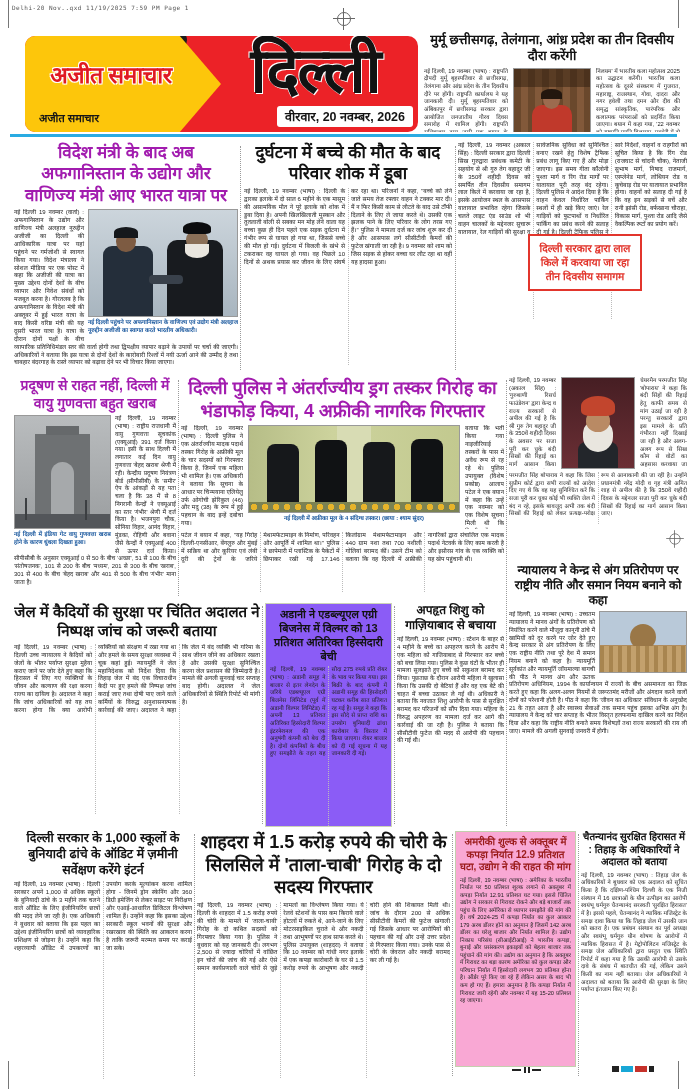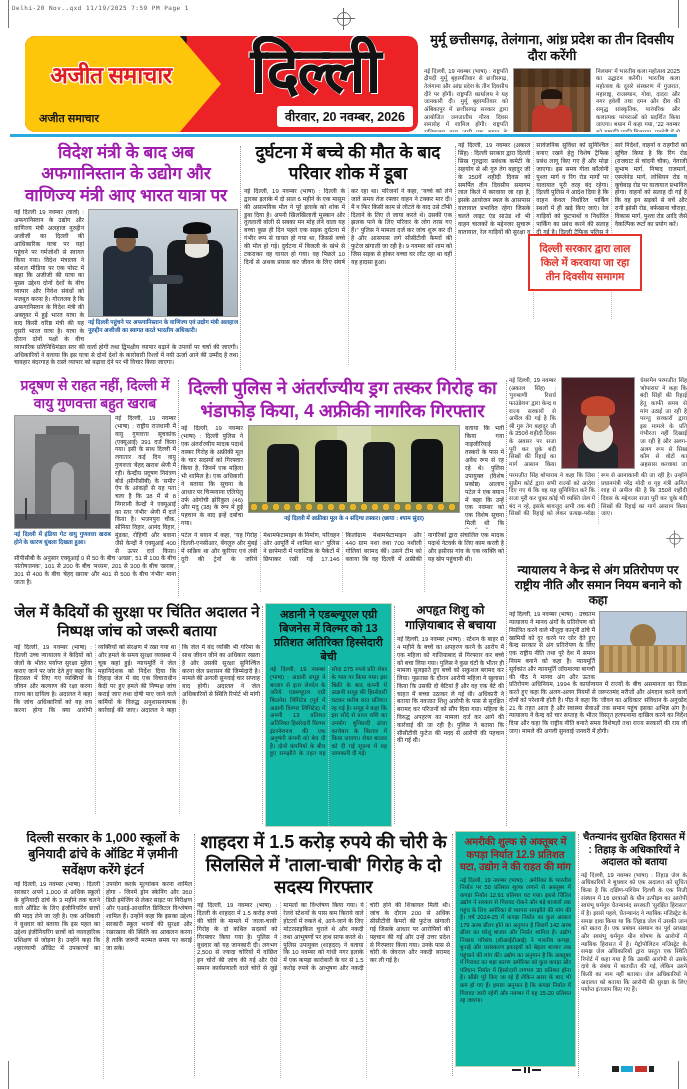--- a/index.html
+++ b/index.html
@@ -38,22 +38,22 @@
   .cols2{column-count:2;column-gap:6px;column-rule:1px dotted #bbb;}
   .cols3{column-count:3;column-gap:6px;column-rule:1px dotted #bbb;}
   .cols4{column-count:4;column-gap:6px;column-rule:1px dotted #bbb;}
   .cap{font-size:5.9px;font-weight:bold;color:#17569d;line-height:1.25;text-align:justify;margin-top:2px;}
   .frow{display:flex;gap:5px;}
   .fcol{flex:1;overflow:hidden;}
   .ph{position:relative;overflow:hidden;flex:none;border:1px solid #999;}
   .vsep{position:absolute;width:0;border-left:1px dotted #9a9a9a;}
   .redbox{position:absolute;background:#fff;border:2px solid #e2352c;color:#e2352c;
       font-weight:bold;font-size:10.5px;line-height:1.35;text-align:center;padding:5px 3px;}
-  .tint{background:#14b8a6;border:1px solid #cdd3b8;padding:4px;box-sizing:border-box;}
-  .tint2{background:#14b8a6;border:1px solid #c3cfad;padding:4px;box-sizing:border-box;}
+  .tint{background:#8b5cf6;border:1px solid #cdd3b8;padding:4px;box-sizing:border-box;}
+  .tint2{background:#f9a8d4;border:1px solid #c3cfad;padding:4px;box-sizing:border-box;}
   .mark{position:absolute;background:#222;}
 </style>
 </head>
 <body>
 
 <div class="page">
 
   <div class="prepress">Delhi-20 Nov..qxd  11/19/2025  7:59 PM  Page 1</div>
   <div class="cropline" style="left:8px;top:0;width:1px;height:28px"></div>
   <div class="cropline" style="left:678px;top:0;width:1px;height:28px"></div>

